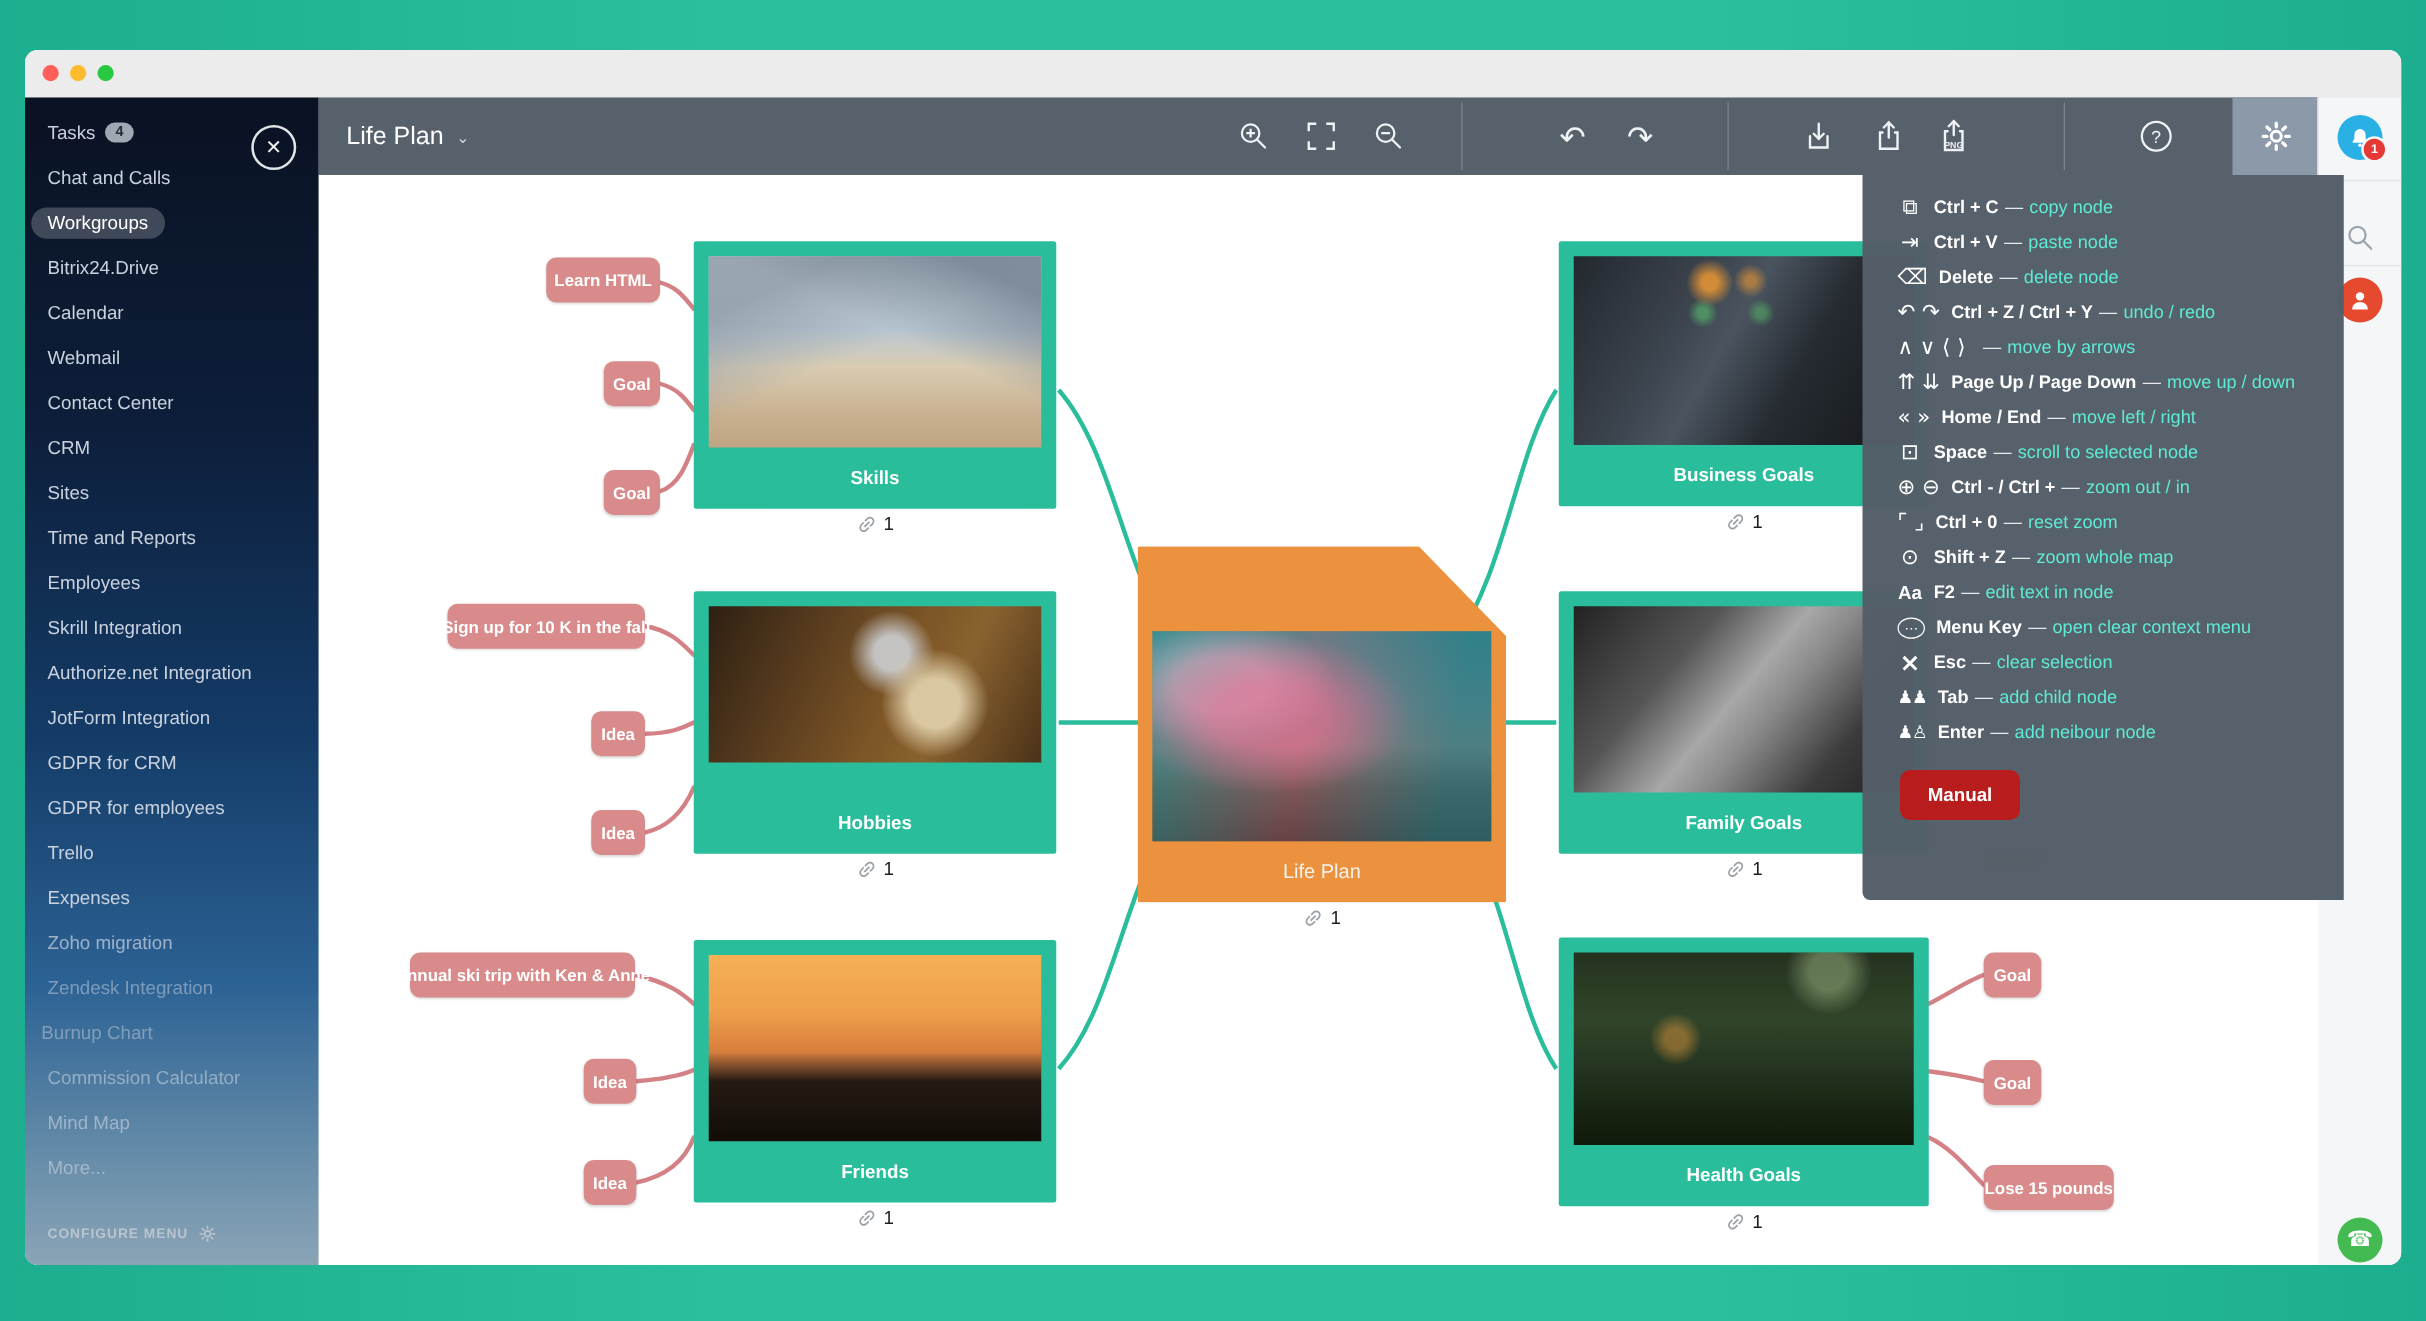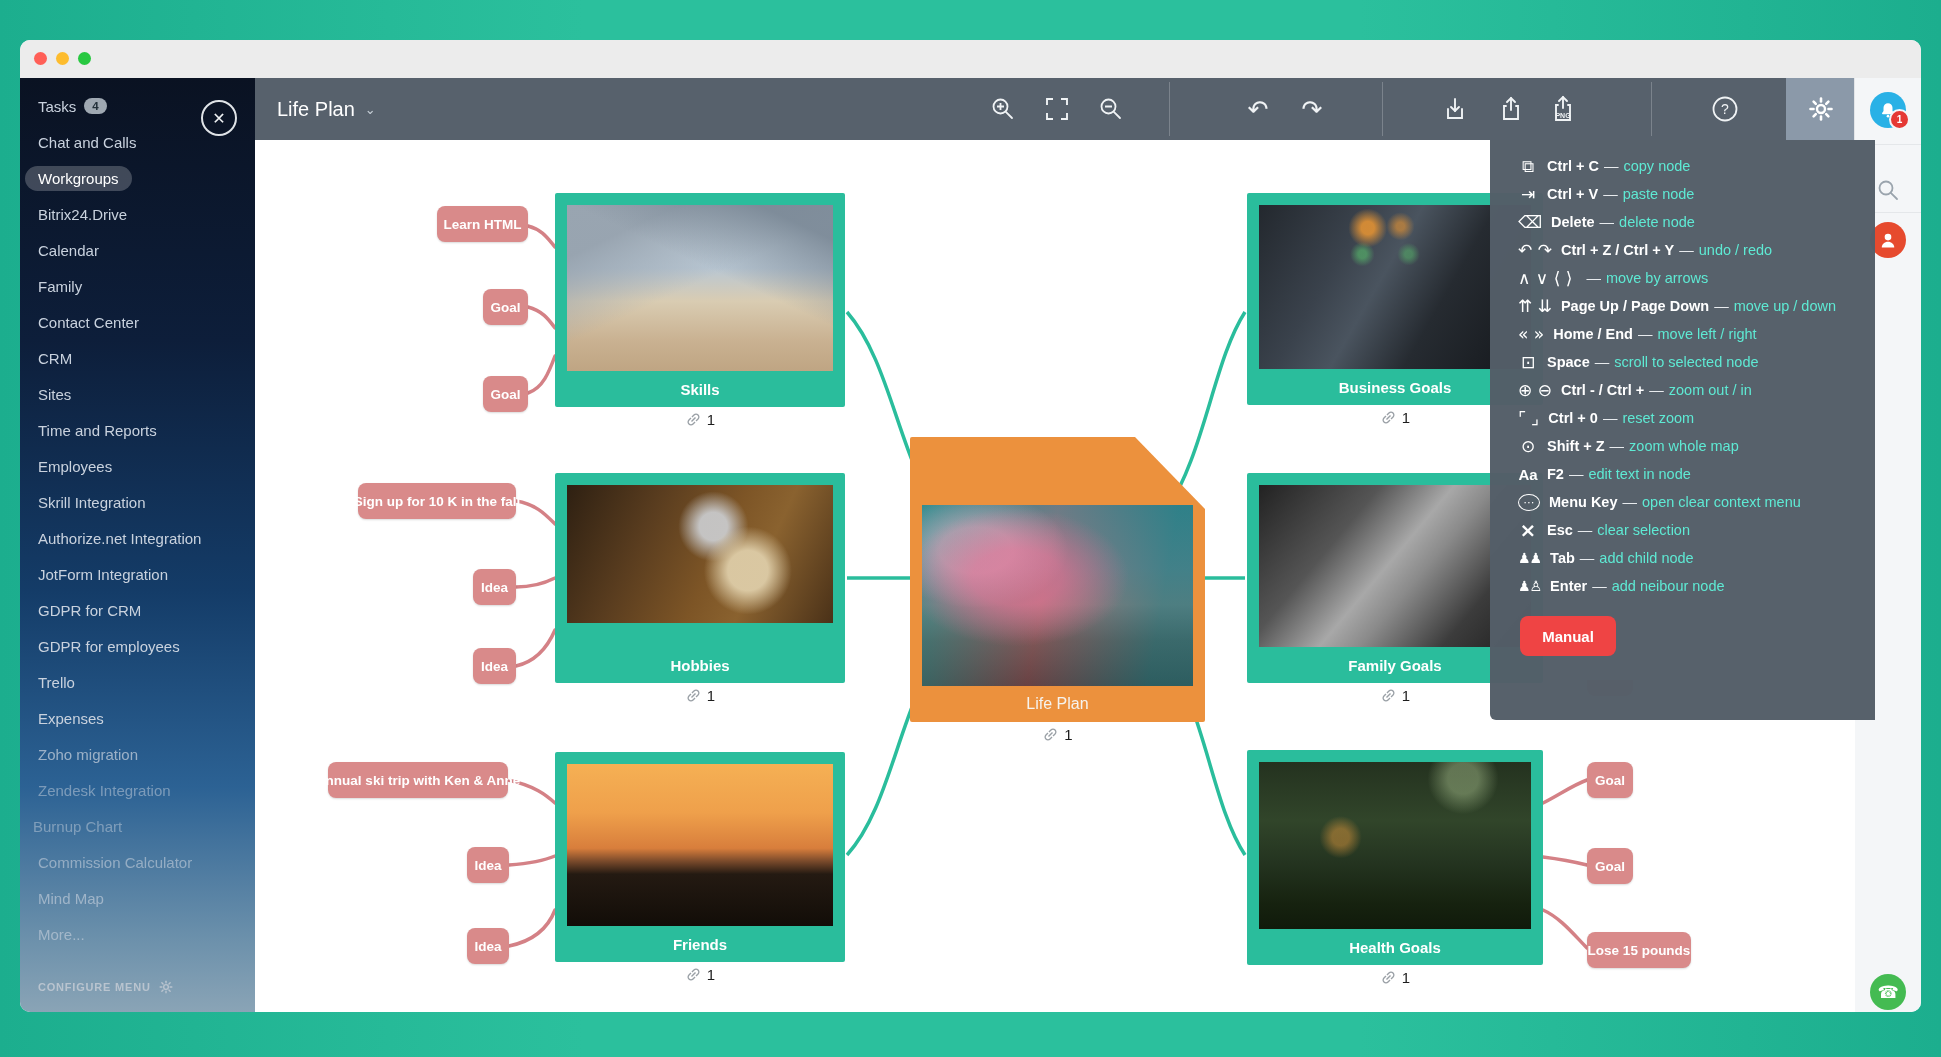--- a/index.html
+++ b/index.html
@@ -44,21 +44,21 @@
   #bell-badge{position:absolute;right:-4px;bottom:-2px;width:17px;height:17px;border-radius:50%;background:#e53935;color:#fff;
     font-size:10px;font-weight:bold;display:flex;align-items:center;justify-content:center;border:2px solid #f4f6f8;}
   #search-ic{top:100px;left:21px;position:absolute;cursor:pointer;}
   #avatar-circ{top:144px;background:#e64a2e;}
   #phone-circ{top:896px;background:#44bb52;color:#fff;font-family:"DejaVu Sans",sans-serif;font-size:17px;}
   
   #canvas{position:absolute;left:235px;top:100px;width:1600px;height:872px;background:#fff;overflow:hidden;}
   #wires{position:absolute;left:0;top:0;width:1600px;height:872px;}
   .map-card{position:absolute;background:#2abd9c;border-radius:2px;display:flex;flex-direction:column;padding:12px 12px 0 12px;box-sizing:border-box;cursor:pointer;}
   .map-card .photo{flex:1;width:100%;}
-  .map-card .card-label{height:36px;display:flex;align-items:center;justify-content:center;color:#fff;font-size:15px;font-weight:bold;}
+  .map-card .card-label{height:49px;display:flex;align-items:center;justify-content:center;color:#fff;font-size:15px;font-weight:bold;}
   .center-card{background:#ec913d;padding-top:68px;clip-path:polygon(0 0,225px 0,100% 72px,100% 100%,0 100%);}
   .center-card .card-label{color:#f6f3ee;font-weight:normal;font-size:16px;}
   .link-row{position:absolute;display:flex;align-items:center;justify-content:center;gap:5px;color:#1d1d1d;font-size:15px;}
   .pink-node{position:absolute;background:#d98a8a;border-radius:8px;color:#fff;font-size:13.5px;font-weight:bold;
     display:flex;align-items:center;justify-content:center;white-space:nowrap;box-shadow:0 1px 2px rgba(0,0,0,.15);cursor:pointer;}
   .pink-stub{position:absolute;background:#d98a8a;border-radius:0 0 8px 8px;}
   
   .photo-skills{background:
     linear-gradient(205deg,rgba(120,134,148,.9) 12%,rgba(120,134,148,0) 42%),
     linear-gradient(155deg,rgba(150,162,174,.95) 18%,rgba(150,162,174,0) 48%),
@@ -88,21 +88,21 @@
   #panel{position:absolute;left:1470px;top:100px;width:385px;height:580px;background:rgba(84,94,104,.98);border-radius:0 0 0 6px;box-sizing:border-box;padding:12px 0 0 28px;}
   .sc-row{height:28px;display:flex;align-items:center;color:#fff;font-size:14.5px;white-space:nowrap;}
   .sc-glyph{font-family:"DejaVu Sans",sans-serif;font-size:17px;margin-right:9px;color:#fff;min-width:20px;display:inline-flex;justify-content:center;align-items:center;}
   .sc-keys{font-weight:bold;}
   .sc-dash{margin:0 5px;color:#e8ebee;}
   .sc-desc{color:#5eead4;}
   .ic-menu-key-icon{border:1.6px solid #fff;border-radius:50%;width:15px;height:15px;font-size:11px;line-height:11px;}
   .ic-esc-icon{font-size:20px;font-weight:bold;}
   .ic-edit-text-icon{font-family:"Liberation Sans",sans-serif;font-weight:bold;font-size:15px;}
   .ic-add-child-icon,.ic-add-neighbour-icon{font-size:14px;letter-spacing:-1px;}
-  #manual-btn{margin:16px 0 0 2px;width:96px;height:40px;border:none;border-radius:8px;background:#ef4444;color:#fff;font-weight:bold;font-size:15px;font-family:"Liberation Sans",sans-serif;cursor:pointer;}
+  #manual-btn{margin:16px 0 0 2px;width:96px;height:40px;border:none;border-radius:8px;background:#b91c1c;color:#fff;font-weight:bold;font-size:15px;font-family:"Liberation Sans",sans-serif;cursor:pointer;}
   svg{display:block;}
 </style>
 </head>
 <body>
 
 <div id="window">
 
   <div id="chrome">
     <span class="tl red"></span>
     <span class="tl yellow"></span>
@@ -121,21 +121,21 @@
         <div class="side-item selected">
           <span class="lbl">Workgroups</span>
         </div>
         <div class="side-item">
           <span class="lbl">Bitrix24.Drive</span>
         </div>
         <div class="side-item">
           <span class="lbl">Calendar</span>
         </div>
         <div class="side-item">
-          <span class="lbl">Family</span>
+          <span class="lbl">Webmail</span>
         </div>
         <div class="side-item">
           <span class="lbl">Contact Center</span>
         </div>
         <div class="side-item">
           <span class="lbl">CRM</span>
         </div>
         <div class="side-item">
           <span class="lbl">Sites</span>
         </div>

